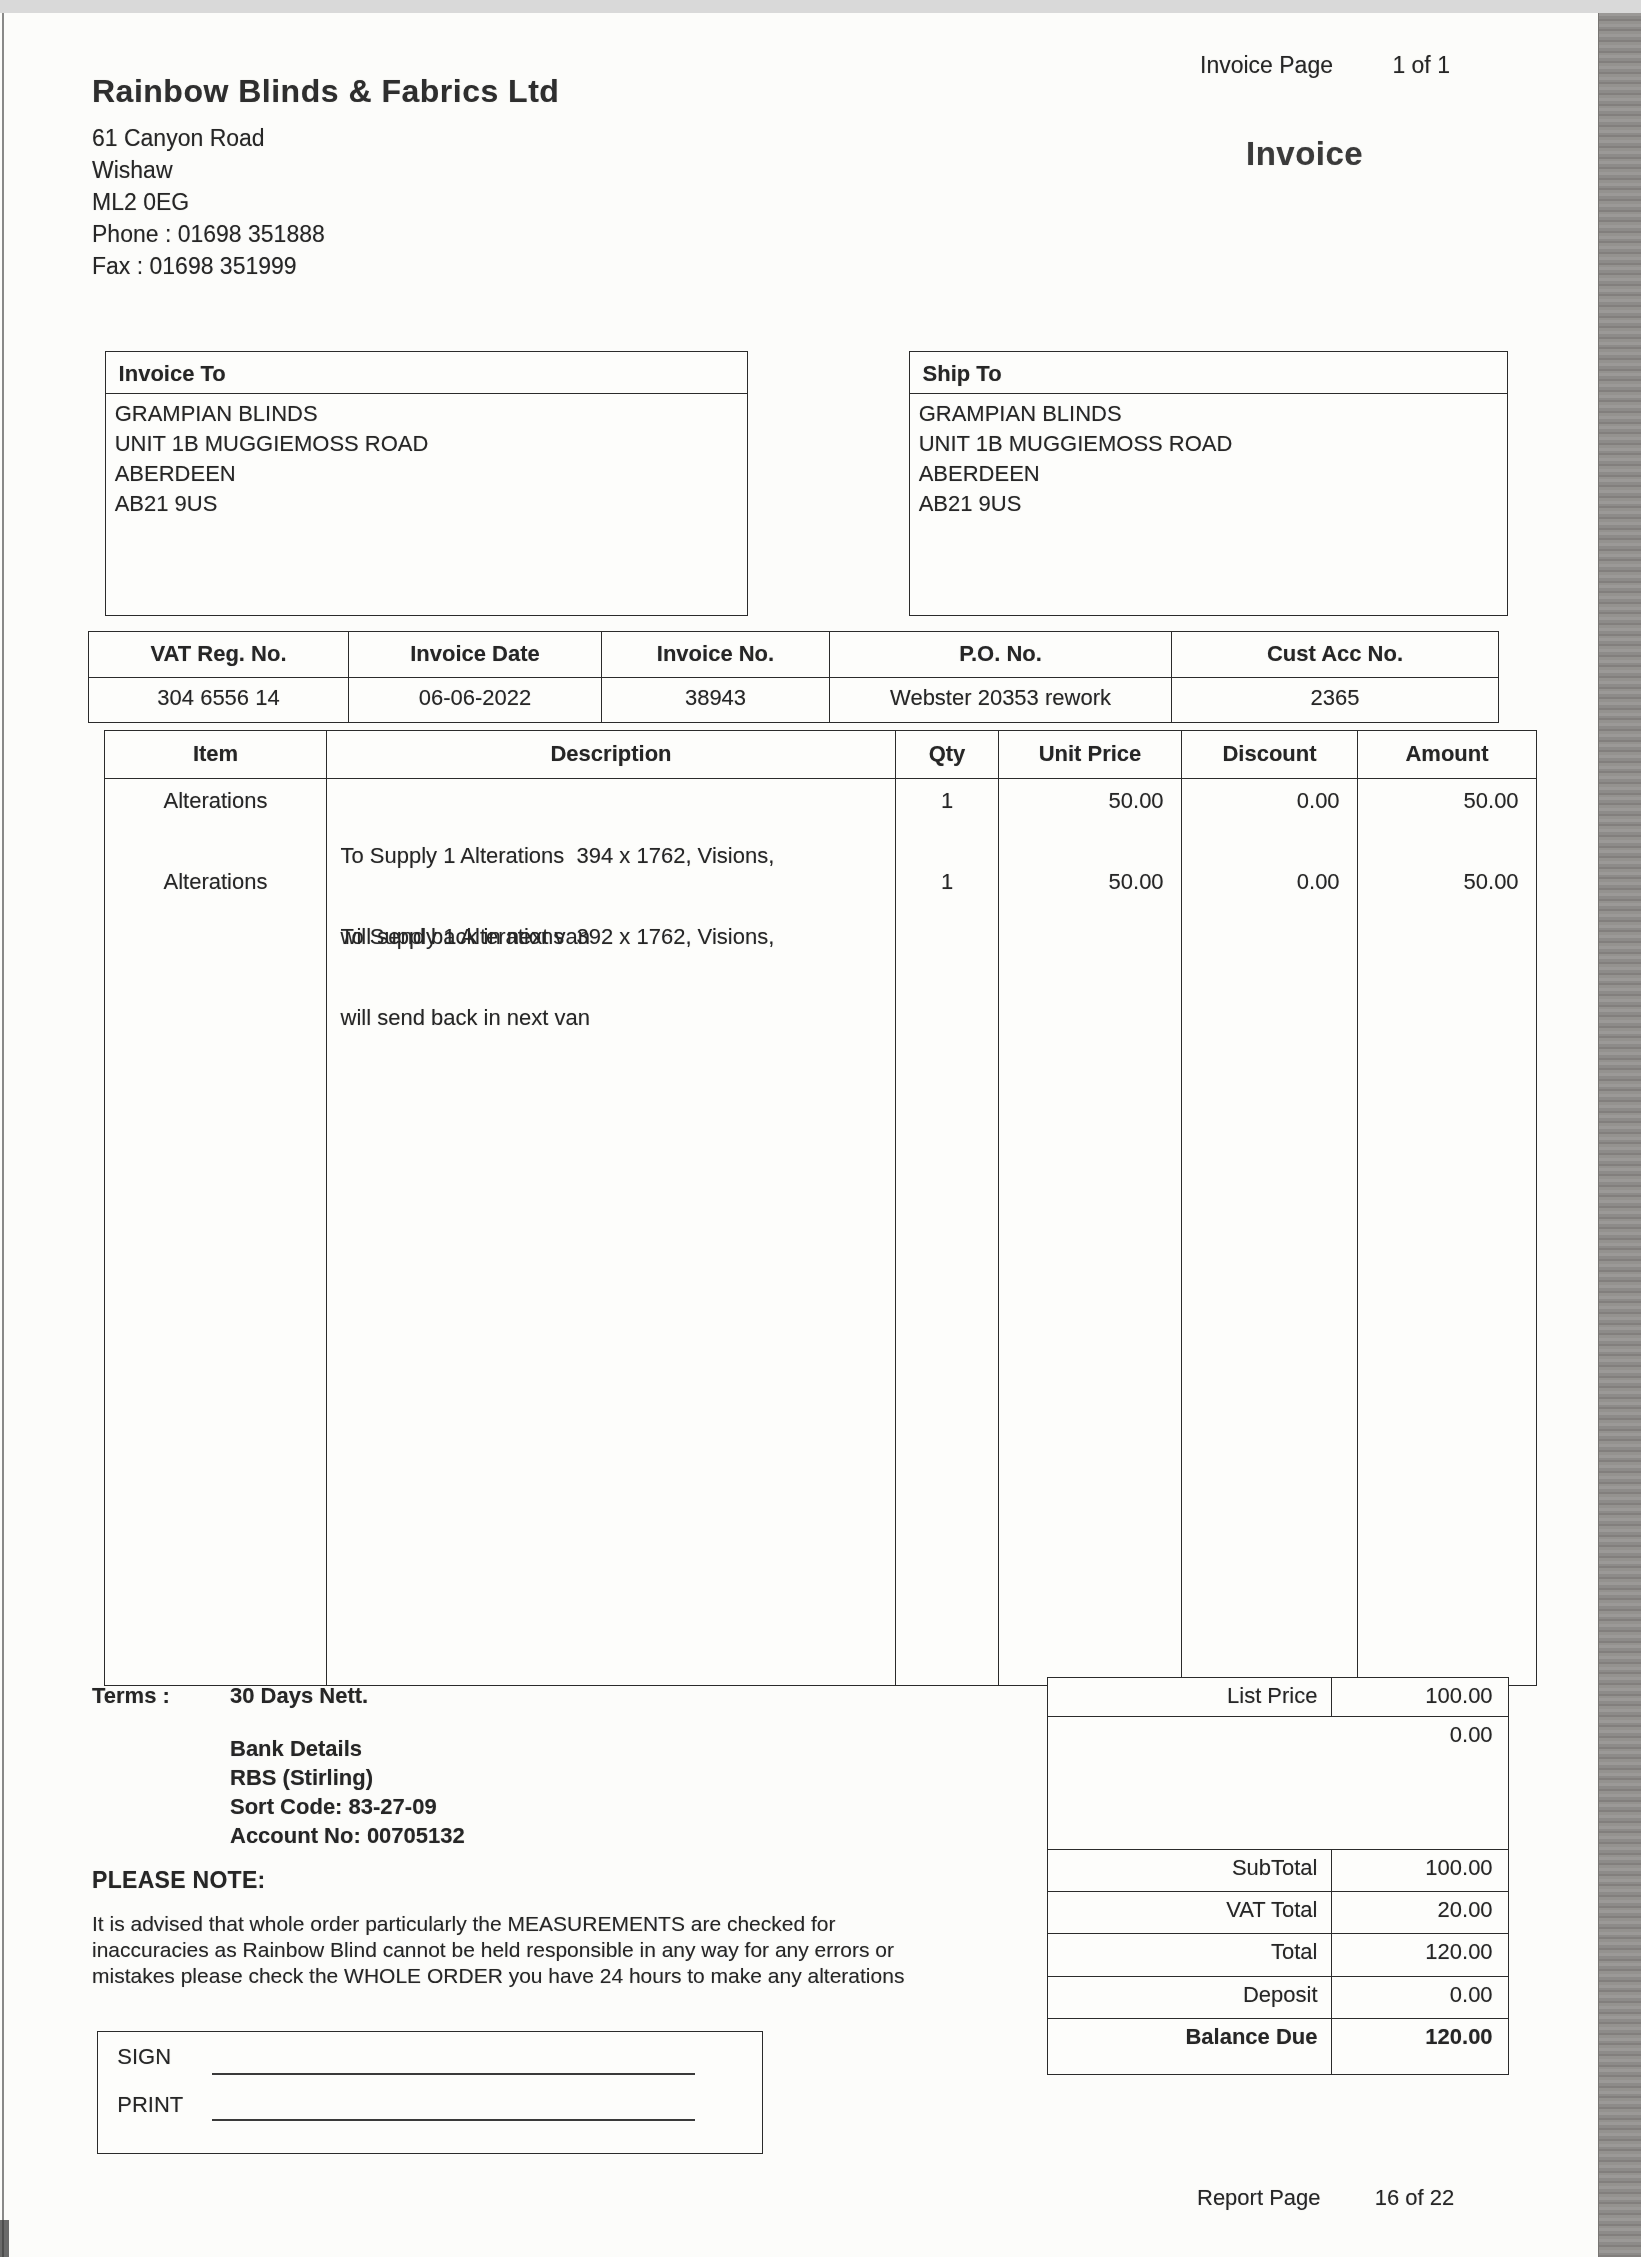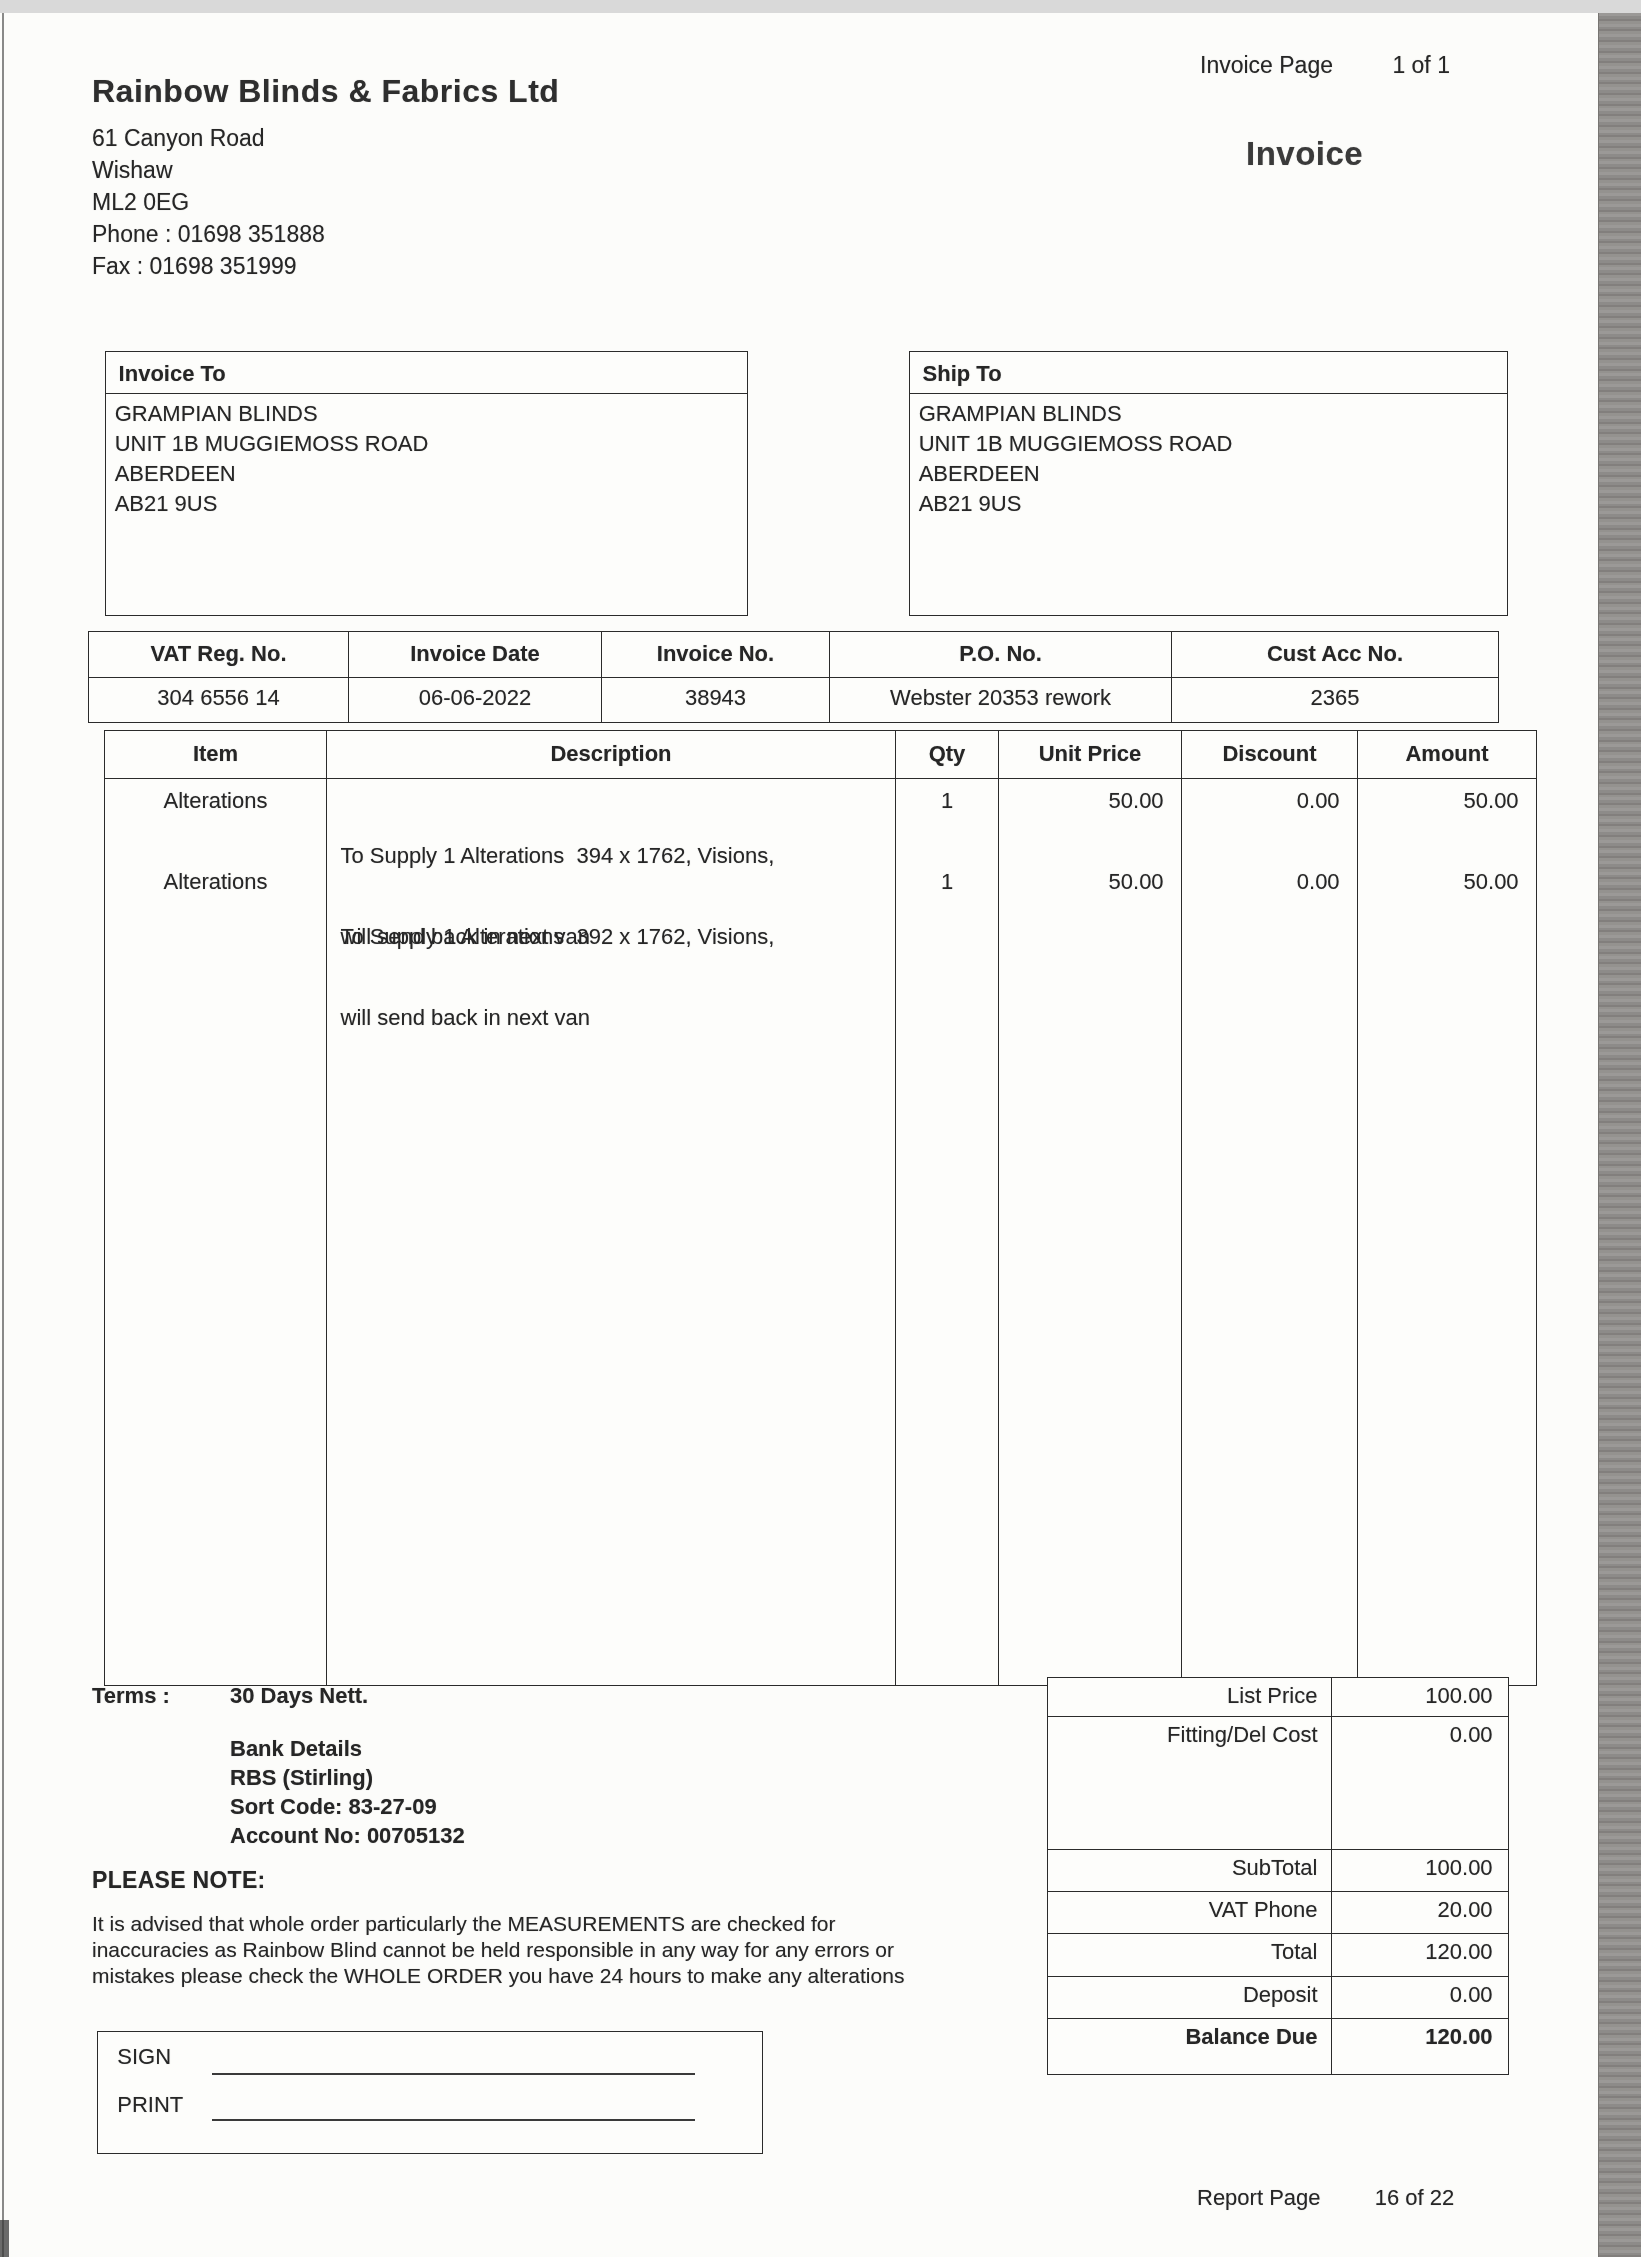--- a/index.html
+++ b/index.html
@@ -204,29 +204,28 @@
     <div>inaccuracies as Rainbow Blind cannot be held responsible in any way for any errors or</div>
     <div>mistakes please check the WHOLE ORDER you have 24 hours to make any alterations</div>
   </div>
 
   <div class="abs totals-box">
     <div class="tot-row r0">
       <div class="tot-label">List Price</div>
       <div class="tot-value">100.00</div>
     </div>
     <div class="tot-row r1">
-      <div class="tot-label">Fitting/Del Cost</div>
       <div class="tot-value">0.00</div>
     </div>
     <div class="tot-row r2">
       <div class="tot-label">SubTotal</div>
       <div class="tot-value">100.00</div>
     </div>
     <div class="tot-row r3">
-      <div class="tot-label">VAT Phone</div>
+      <div class="tot-label">VAT Total</div>
       <div class="tot-value">20.00</div>
     </div>
     <div class="tot-row r4">
       <div class="tot-label">Total</div>
       <div class="tot-value">120.00</div>
     </div>
     <div class="tot-row r5">
       <div class="tot-label">Deposit</div>
       <div class="tot-value">0.00</div>
     </div>

